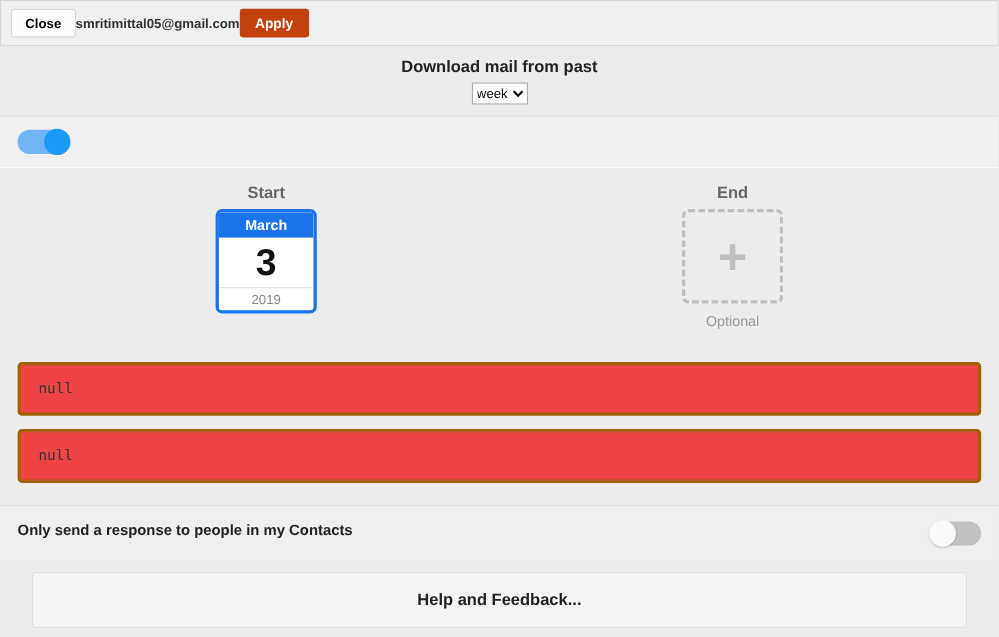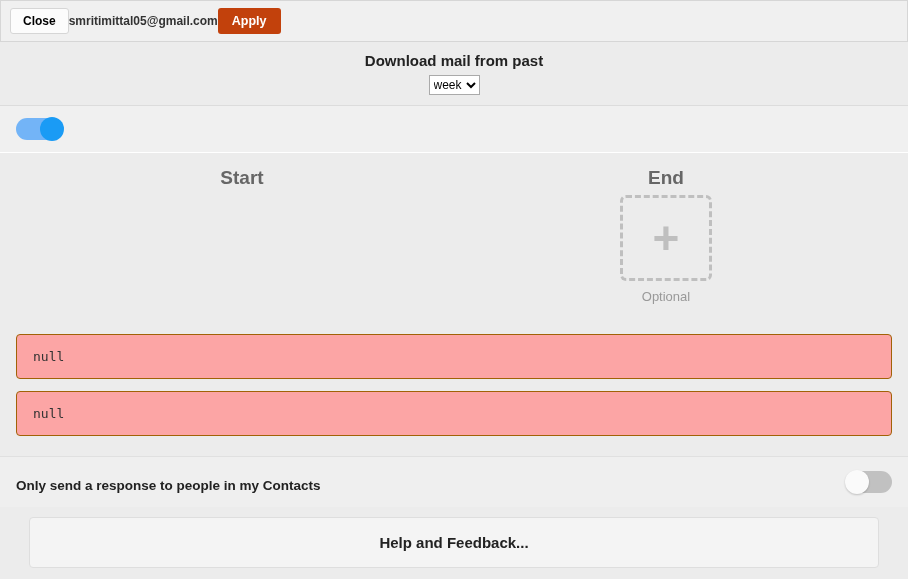--- a/index.html
+++ b/index.html
@@ -17,36 +17,36 @@
     .section-vacation-hdr .title { font-weight: bold; font-size: 15px; color: #222; }
 
     .toggle { position: relative; width: 46px; height: 22px; border-radius: 11px; cursor: pointer; }
     .toggle-on { background: #73b4f7; }
     .toggle-on::after { content: ""; position: absolute; right: -2px; top: -1px; width: 24px; height: 24px; border-radius: 50%; background: #1a9bf5; }
     .toggle-off { background: #c1c1c1; }
     .toggle-off::after { content: ""; position: absolute; left: -1px; top: -1px; width: 24px; height: 24px; border-radius: 50%; background: #fafafa; box-shadow: 0 1px 2px rgba(0,0,0,.2); }
 
     .dates-row { background: #ececec; display: flex; justify-content: space-around; align-items: flex-start; padding: 14px 30px 30px; }
     .date-block { display: flex; flex-direction: column; align-items: center; width: 160px; }
-    .date-block .caption { font-size: 19px; font-weight: bold; color: #666; margin-bottom: 6px; }
+    .date-block .caption { font-size: 15px; font-weight: bold; color: #666; margin-bottom: 6px; }
 
     .cal-card { width: 92px; border: 3px solid #1a73e8; border-radius: 6px; overflow: hidden; background:#fff; cursor:pointer; }
     .cal-card .month { background: #1a73e8; color: #fff; text-align: center; font-size: 13px; font-weight: bold; padding: 4px 0; }
     .cal-card .day { text-align: center; font-size: 34px; font-weight: bold; color: #111; padding: 4px 0 2px; }
     .cal-card .year { text-align: center; font-size: 12px; color: #888; border-top: 1px solid #e2e2e2; padding: 3px 0; }
 
     .end-placeholder { width: 92px; height: 86px; border: 3px dashed #bfbfbf; border-radius: 6px; display: flex; align-items: center; justify-content: center; cursor:pointer; }
     .plus { font-size: 46px; color: #bfbfbf; font-weight: bold; line-height: 1; }
     .optional { font-size: 13px; color: #999; margin-top: 8px; }
 
     .null-block { background: #ececec; padding: 0 16px 20px; }
-    .null-field { background: #fca5a5; border: 1px solid #a16207; border-radius: 4px; padding: 14px 16px; font-family: monospace; font-size: 13px; color:#333; margin-top: 12px; cursor:text; }
+    .null-field { background: #ef4444; border: 3px solid #a16207; border-radius: 4px; padding: 14px 16px; font-family: monospace; font-size: 13px; color:#333; margin-top: 12px; cursor:text; }
     .null-field:first-child { margin-top: 0; }
 
-    .section-contacts { background: #efefef; border-top:1px solid #e0e0e0; padding: 14px 16px; display: flex; align-items: flex-end; justify-content: space-between; }
+    .section-contacts { background: #efefef; border-top:1px solid #e0e0e0; padding: 14px 16px; display: flex; align-items: flex-start; justify-content: space-between; }
     .section-contacts .label { font-weight: bold; font-size: 13.5px; color: #222; }
 
     .help-row-wrap { background:#ececec; padding:10px 29px 18px; }
     .help-row { background: #f4f4f4; border: 1px solid #dedede; border-radius: 4px; padding: 16px 0; text-align: center; font-weight: bold; font-size: 15px; color: #222; cursor:pointer; }
   </style>
 </head>
 <body>
 
 <div class="header">
   <button class="close-btn">Close</button>
@@ -61,20 +61,25 @@
   </select>
 </div>
 
 <div class="section-vacation-hdr">
   <div class="toggle toggle-on"></div>
 </div>
 
 <div class="dates-row">
   <div class="date-block">
     <div class="caption">Start</div>
+    <div class="cal-card">
+      <div class="month">March</div>
+      <div class="day">3</div>
+      <div class="year">2019</div>
+    </div>
   </div>
   <div class="date-block">
     <div class="caption">End</div>
     <div class="end-placeholder">
       <span class="plus">+</span>
     </div>
     <div class="optional">Optional</div>
   </div>
 </div>
 

